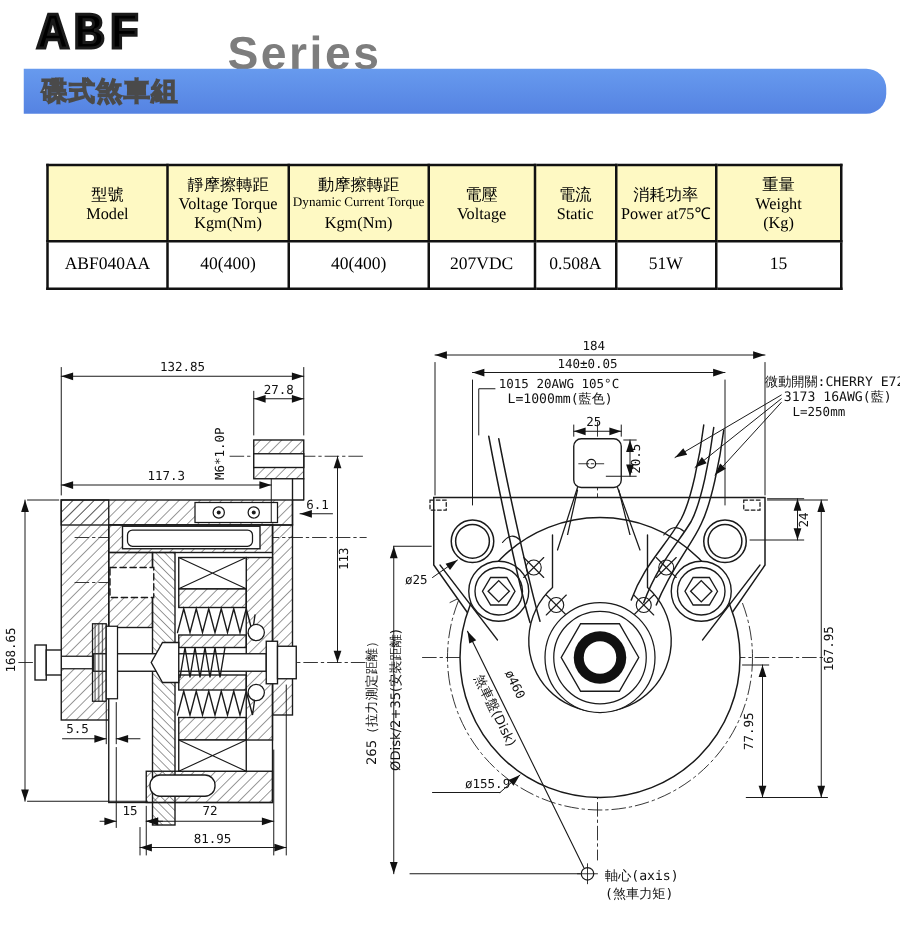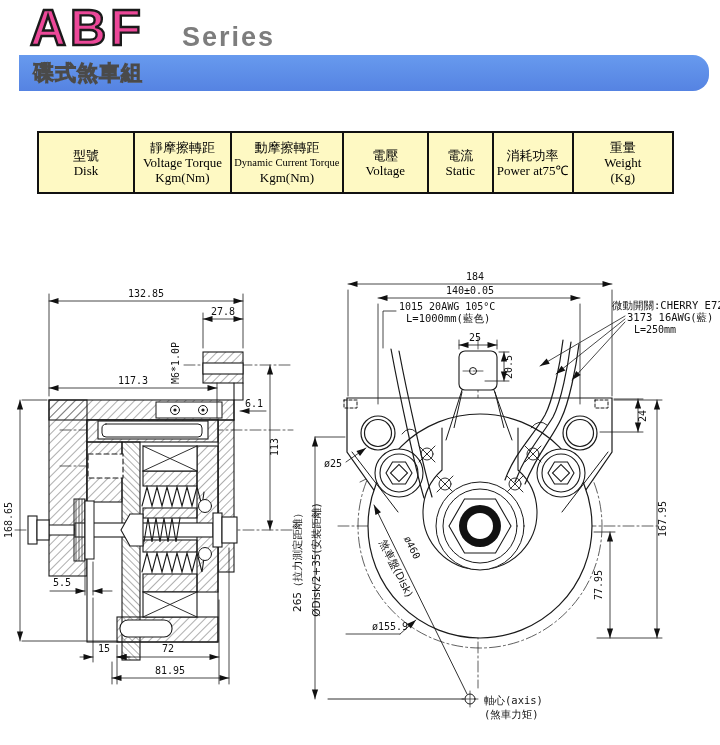--- a/index.html
+++ b/index.html
@@ -1,23 +1,23 @@
 <!DOCTYPE html>
 <html><head>
 <meta charset="utf-8">
 <style>
   html,body{margin:0;padding:0;background:#fff;}
   .page{position:relative;width:720px;height:745px;background:#ffffff;overflow:hidden;
         font-family:"Liberation Serif",serif;}
   
-  .logo{position:absolute;left:30px;top:2px;font-family:Liberation Sans, sans-serif;
-        font-size:50px;font-weight:bold;letter-spacing:4px;color:#ec4899;
+  .logo{position:absolute;left:30px;top:2px;font-family:Liberation Mono, monospace;
+        font-size:41px;font-weight:bold;letter-spacing:4px;color:#000000;
         -webkit-text-stroke:2.4px #1a1a1a;line-height:52px;}
   .series{position:absolute;left:182px;top:22px;font-family:"Liberation Sans",sans-serif;
-        font-size:27px;font-weight:bold;color:#7d7d7d;letter-spacing:2px;}
+        font-size:37px;font-weight:bold;color:#7d7d7d;letter-spacing:2px;}
   .banner{position:absolute;left:19px;top:55px;width:690px;height:36px;
         background:linear-gradient(180deg,#679aee,#5583e2);
         border-radius:0 16px 16px 0;display:flex;align-items:center;}
   .banner span{font-family:"Liberation Sans",sans-serif;font-size:21px;font-weight:bold;
         color:#ffffff;padding-left:14px;-webkit-text-stroke:1px #4a4a4a;letter-spacing:1px;}
   
   table.spec{position:absolute;left:37px;top:131px;width:637px;border-collapse:collapse;
         table-layout:fixed;text-align:center;}
   table.spec td{border:2px solid #111;padding:0;}
   tr.hd td{background:#fef9c3;height:59px;font-size:13px;line-height:15px;color:#000;}
@@ -46,27 +46,36 @@
       <col style="width:15.1%">
         <col style="width:15.3%">
         <col style="width:17.6%">
       <col style="width:13.4%">
         <col style="width:10.2%">
         <col style="width:12.6%">
         <col style="width:15.8%">
     </colgroup>
     <tbody>
         <tr class="hd">
-      <td><span>型號</span><span class="en">Disk</span></td>
+      <td><span>型號</span><span class="en">Model</span></td>
       <td><span>靜摩擦轉距</span><span class="en">Voltage Torque</span><span class="en">Kgm(Nm)</span></td>
       <td><span>動摩擦轉距</span><span class="en">Dynamic Current Torque</span><span class="en" style="font-size:13px">Kgm(Nm)</span></td>
       <td><span>電壓</span><span class="en">Voltage</span></td>
       <td><span>電流</span><span class="en">Static</span></td>
       <td><span>消耗功率</span><span class="en">Power at75℃</span></td>
       <td><span>重量</span><span class="en">Weight</span><span class="en">(Kg)</span></td>
+    </tr>
+    <tr class="bd">
+      <td>ABF040AA</td>
+      <td>40(400)</td>
+      <td>40(400)</td>
+      <td>207VDC</td>
+      <td>0.508A</td>
+      <td>51W</td>
+      <td>15</td>
     </tr>
   </tbody>
     </table>
 
   <svg class="draw" width="720" height="517" viewBox="0 228 720 517">
     <defs>
       <pattern id="h1" width="6" height="6" patternTransform="rotate(45)" patternUnits="userSpaceOnUse">
         <line x1="0" y1="0" x2="0" y2="6" stroke="#333" stroke-width="0.8"></line>
       </pattern>
       <pattern id="h2" width="5" height="5" patternTransform="rotate(-45)" patternUnits="userSpaceOnUse">

